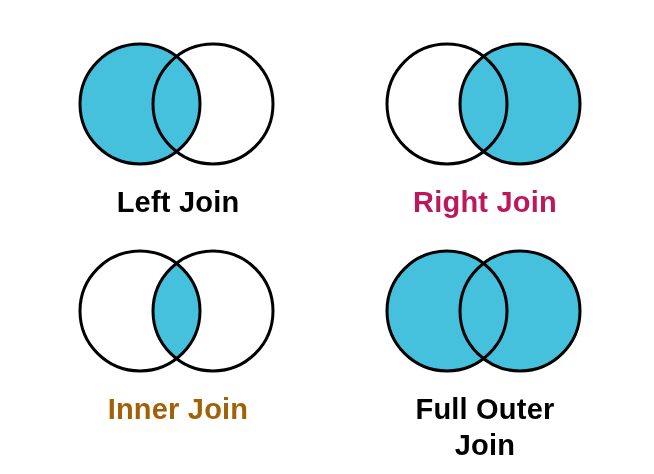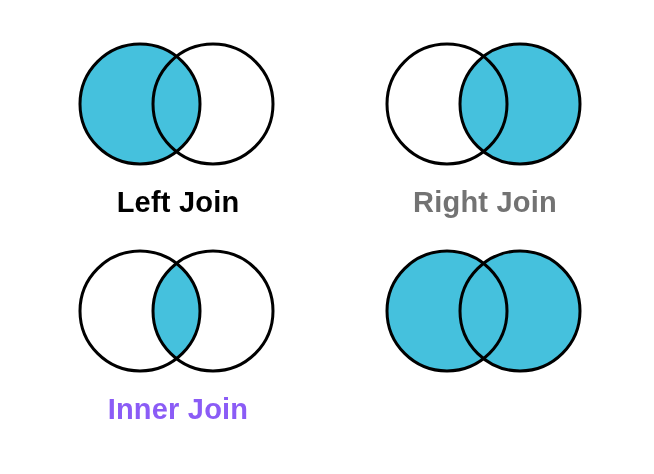--- a/index.html
+++ b/index.html
@@ -100,55 +100,57 @@
         </defs>
         <circle cx="112" cy="68" r="60" fill="#ffffff"></circle>
         <circle cx="185" cy="68" r="60" fill="#45c1dd"></circle>
         <g clip-path="url(#clipL2)">
           <circle cx="185" cy="68" r="60" fill="#45c1dd"></circle>
         </g>
         <circle cx="112" cy="68" r="60" fill="none" stroke="#000000" stroke-width="3"></circle>
         <circle cx="185" cy="68" r="60" fill="none" stroke="#000000" stroke-width="3"></circle>
       </svg>
     </div>
-    <div class="venn-label" style="color: #737373;">Right Join</div>
+    <div class="venn-label" style="color: #be185d;">Right Join</div>
   </div>
 
   <div class="venn-cell col-left row-bottom">
     <div class="venn-figure">
       <svg width="300" height="140" viewBox="0 0 300 140" xmlns="http://www.w3.org/2000/svg">
         <defs>
           <clipPath id="clipL3">
               <circle cx="112" cy="68" r="60"></circle>
             </clipPath>
         </defs>
         <circle cx="112" cy="68" r="60" fill="#ffffff"></circle>
         <circle cx="185" cy="68" r="60" fill="#ffffff"></circle>
         <g clip-path="url(#clipL3)">
           <circle cx="185" cy="68" r="60" fill="#45c1dd"></circle>
         </g>
         <circle cx="112" cy="68" r="60" fill="none" stroke="#000000" stroke-width="3"></circle>
         <circle cx="185" cy="68" r="60" fill="none" stroke="#000000" stroke-width="3"></circle>
       </svg>
     </div>
-    <div class="venn-label" style="color: #8b5cf6;">Inner Join</div>
+    <div class="venn-label" style="color: #a16207;">Inner Join</div>
   </div>
 
   <div class="venn-cell col-right row-bottom">
     <div class="venn-figure">
       <svg width="300" height="140" viewBox="0 0 300 140" xmlns="http://www.w3.org/2000/svg">
         <defs>
           <clipPath id="clipL4">
               <circle cx="112" cy="68" r="60"></circle>
             </clipPath>
         </defs>
         <circle cx="112" cy="68" r="60" fill="#45c1dd"></circle>
         <circle cx="185" cy="68" r="60" fill="#45c1dd"></circle>
         <g clip-path="url(#clipL4)">
           <circle cx="185" cy="68" r="60" fill="#45c1dd"></circle>
         </g>
         <circle cx="112" cy="68" r="60" fill="none" stroke="#000000" stroke-width="3"></circle>
         <circle cx="185" cy="68" r="60" fill="none" stroke="#000000" stroke-width="3"></circle>
       </svg>
     </div>
+    <div class="venn-label" style="color: rgb(0, 0, 0);">Full Outer
+Join</div>
   </div>
 
 </div>
 
 </body></html>

